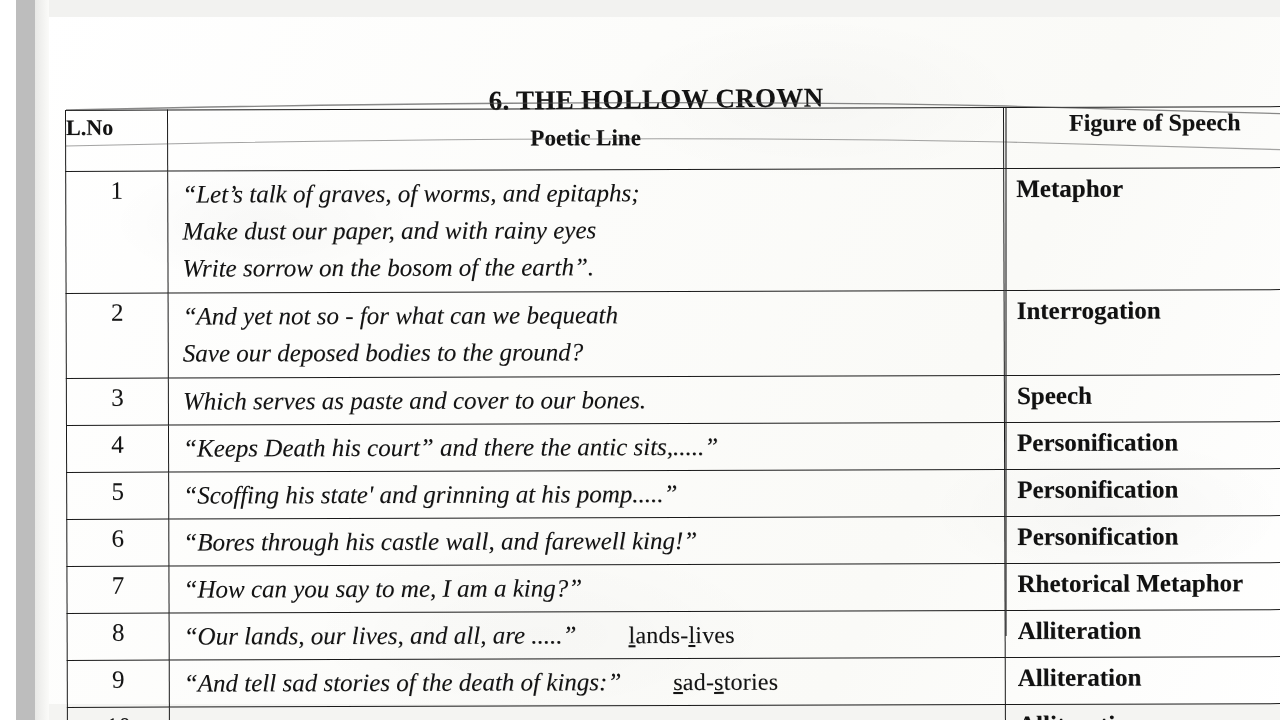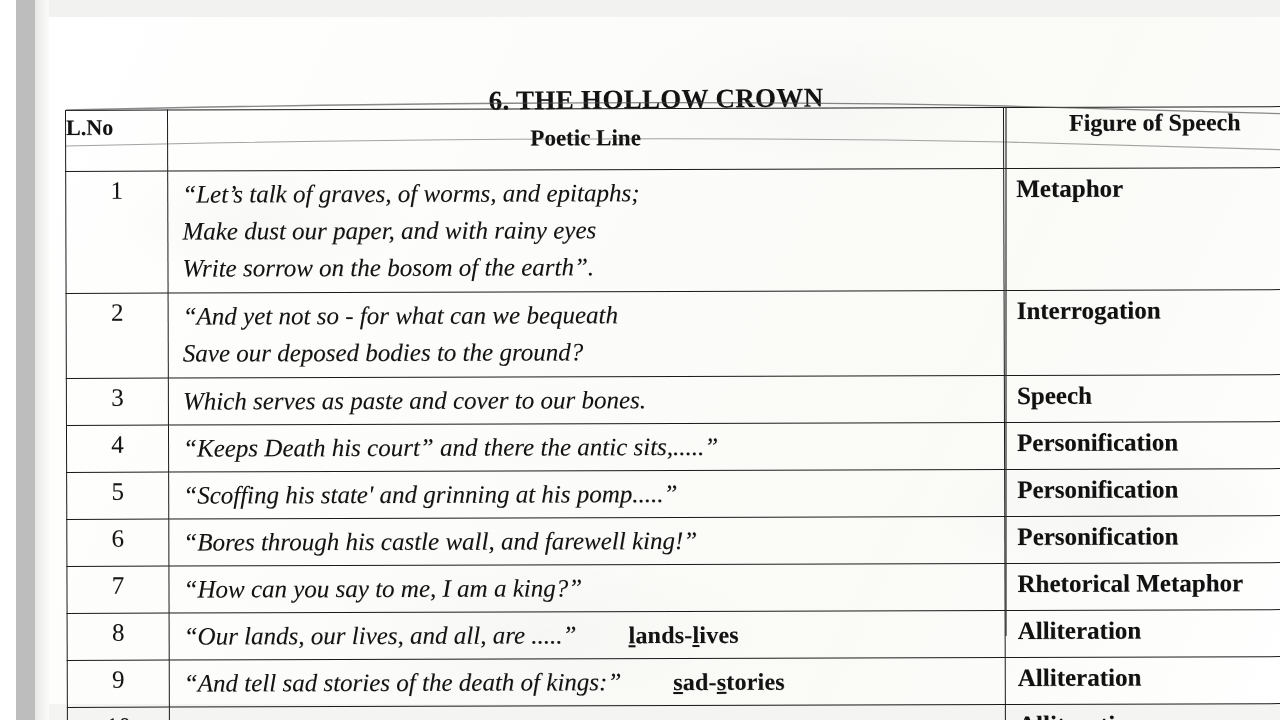--- a/index.html
+++ b/index.html
@@ -147,21 +147,21 @@
     white-space: nowrap;
     text-shadow: 0.35px 0.25px 0 rgba(0,0,0,0.28);
   }
   .cell-line .poem-row {
     display: flex;
     align-items: baseline;
   }
   .cell-line .poem-text { display: inline-block; }
   .annot {
     font-style: normal;
-    font-weight: bold;
+    font-weight: normal;
     font-size: 24px;
     margin-left: 52px;
     letter-spacing: 0.2px;
     white-space: nowrap;
   }
   .annot .u { text-decoration: underline; text-underline-offset: 2px; }
   .cell-fos {
     font-size: 25px;
     font-weight: bold;
     color: #111111;

